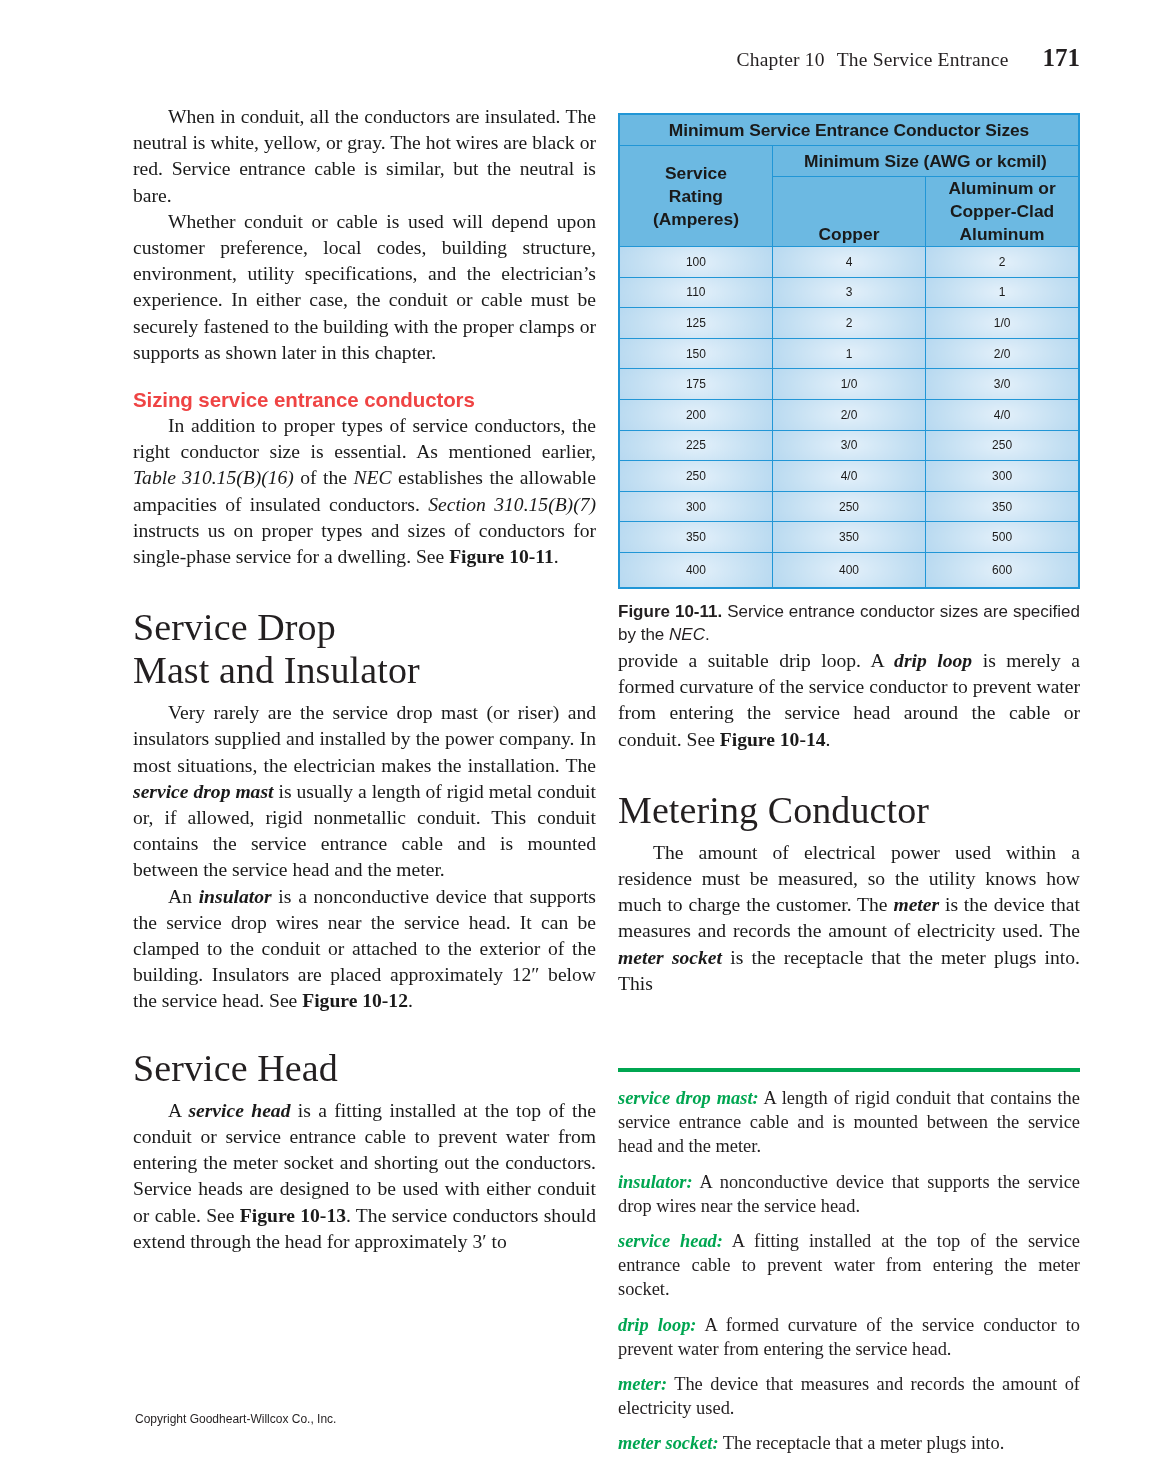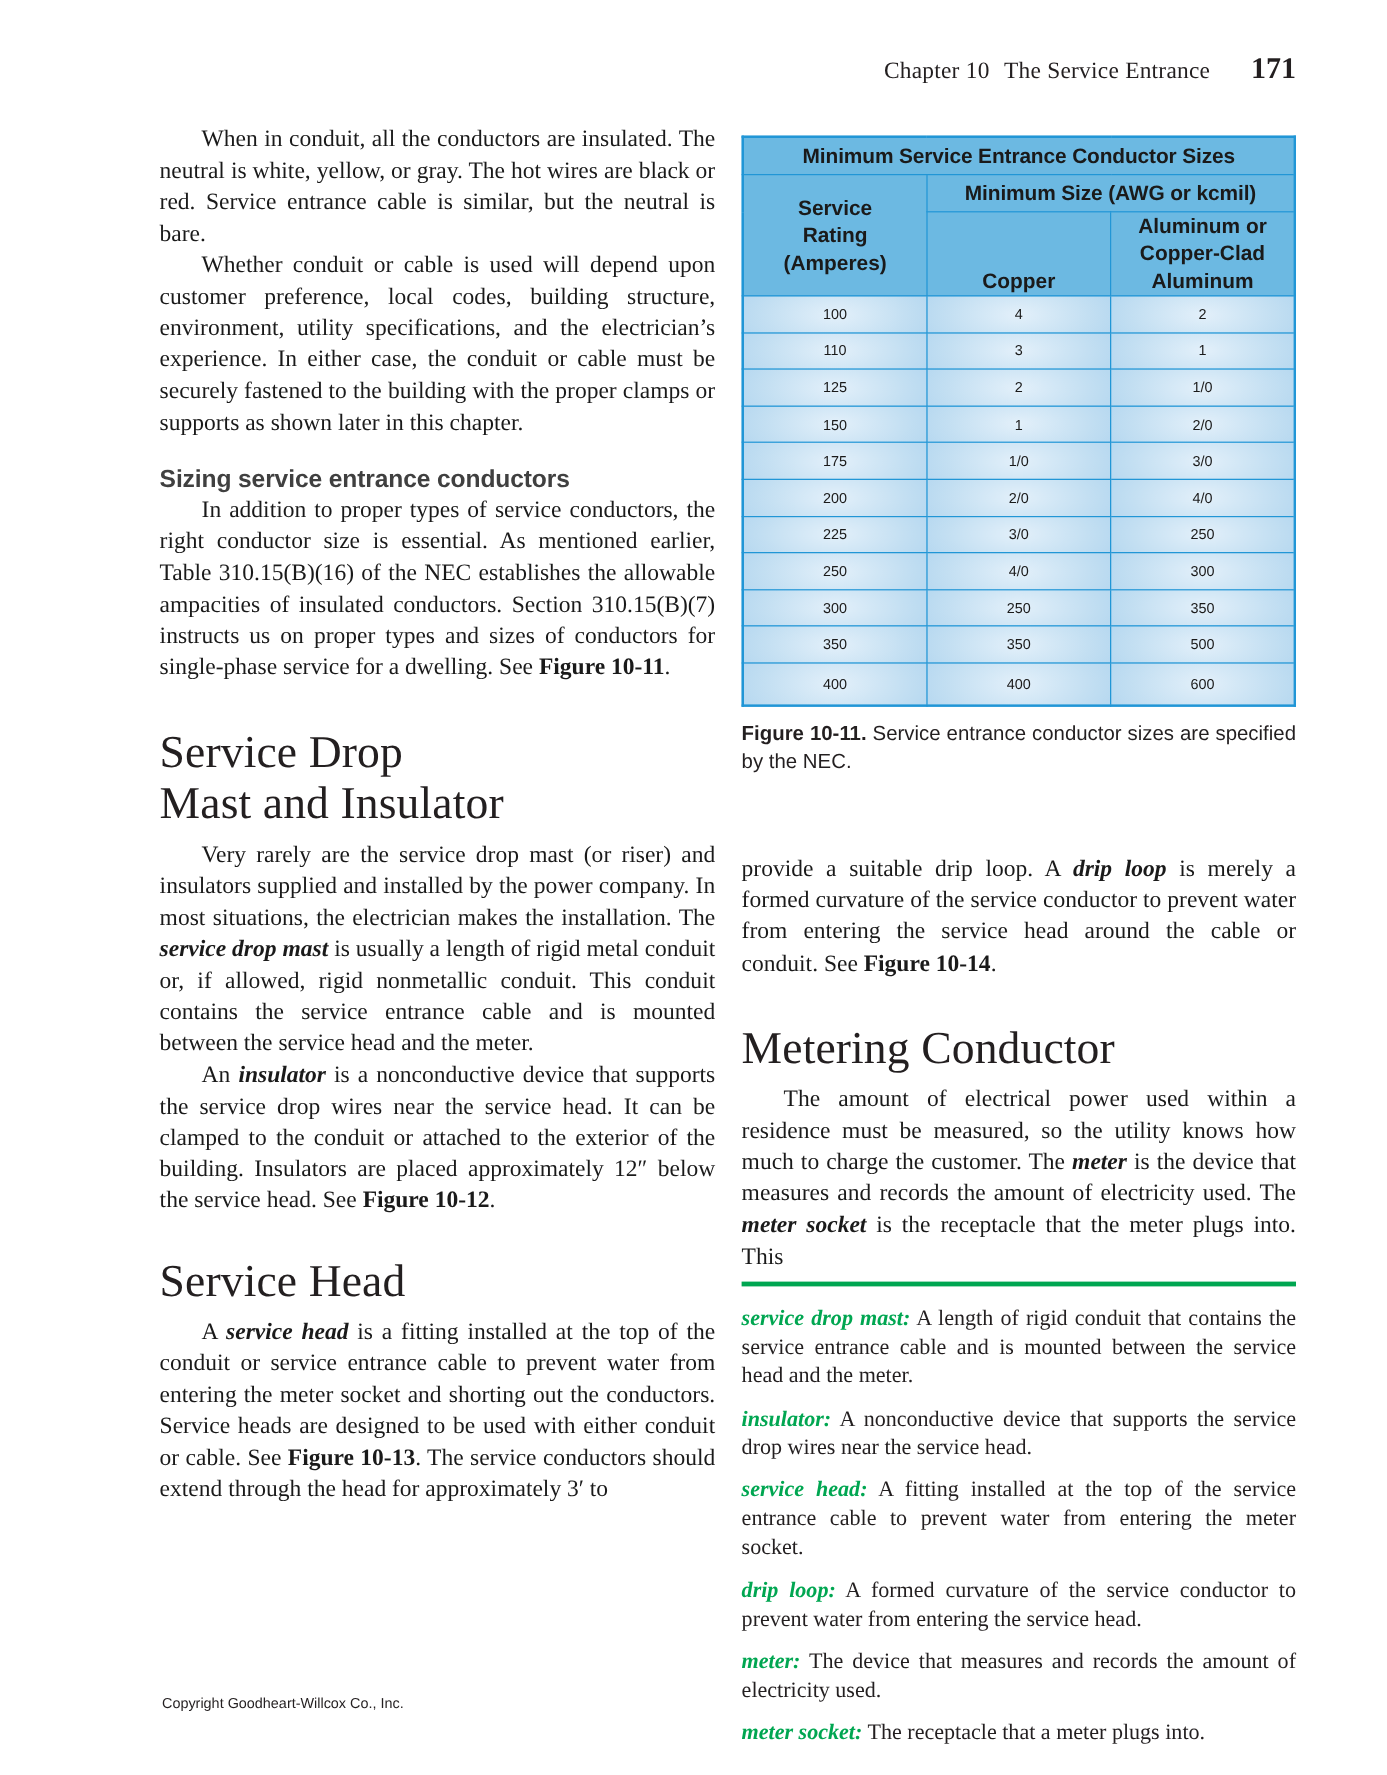--- a/index.html
+++ b/index.html
@@ -63,30 +63,30 @@
     font-size: 19.6px;
     line-height: 26.2px;
     text-align: justify;
     text-indent: 35px;
     hyphens: auto;
     -webkit-hyphens: auto;
     font-family: "Liberation Serif", serif;
   }
   p.body.noindent { text-indent: 0; }
 
-  .it { }
+  .it { font-style: italic; }
   .bi { font-style: italic; font-weight: bold; }
   .bd { font-weight: bold; }
 
   h3.sub-head {
     margin: 21px 0 0 0;
     font-family: "Liberation Sans", sans-serif;
     font-size: 20.5px;
     font-weight: bold;
-    color: #404040;
+    color: #ef4444;
     letter-spacing: -0.1px;
     line-height: 26px;
   }
 
   h1.section-head {
     margin: 36px 0 8px 0;
     font-family: "Liberation Serif", serif;
     font-weight: normal;
     font-size: 38px;
     line-height: 43px;
@@ -314,21 +314,21 @@
           <td>400</td>
           <td>400</td>
           <td>600</td>
         </tr>
       </tbody>
     </table>
   </div>
 
   <div class="fig-caption"><span class="lead">Figure 10-11.</span><span> Service entrance conductor sizes are specified by the </span><span class="it">NEC</span><span>.</span></div>
 
-  <div class="col-right" style="top:712px;">
+  <div class="col-right" style="top:648px;">
 
     <p class="body noindent"><span>provide a suitable drip loop. A </span><span class="bi">drip loop</span><span> is merely a formed curvature of the service conductor to prevent water from entering the service head around the cable or conduit. See </span><span class="bd">Figure 10-14</span><span>.</span></p>
 
     <h1 class="section-head">Metering Conductor</h1>
 
     <p class="body"><span>The amount of electrical power used within a residence must be measured, so the utility knows how much to charge the customer. The </span><span class="bi">meter</span><span> is the device that measures and records the amount of electricity used. The </span><span class="bi">meter socket</span><span> is the receptacle that the meter plugs into. This</span></p>
 
   </div>
 
   <div class="glossary">

